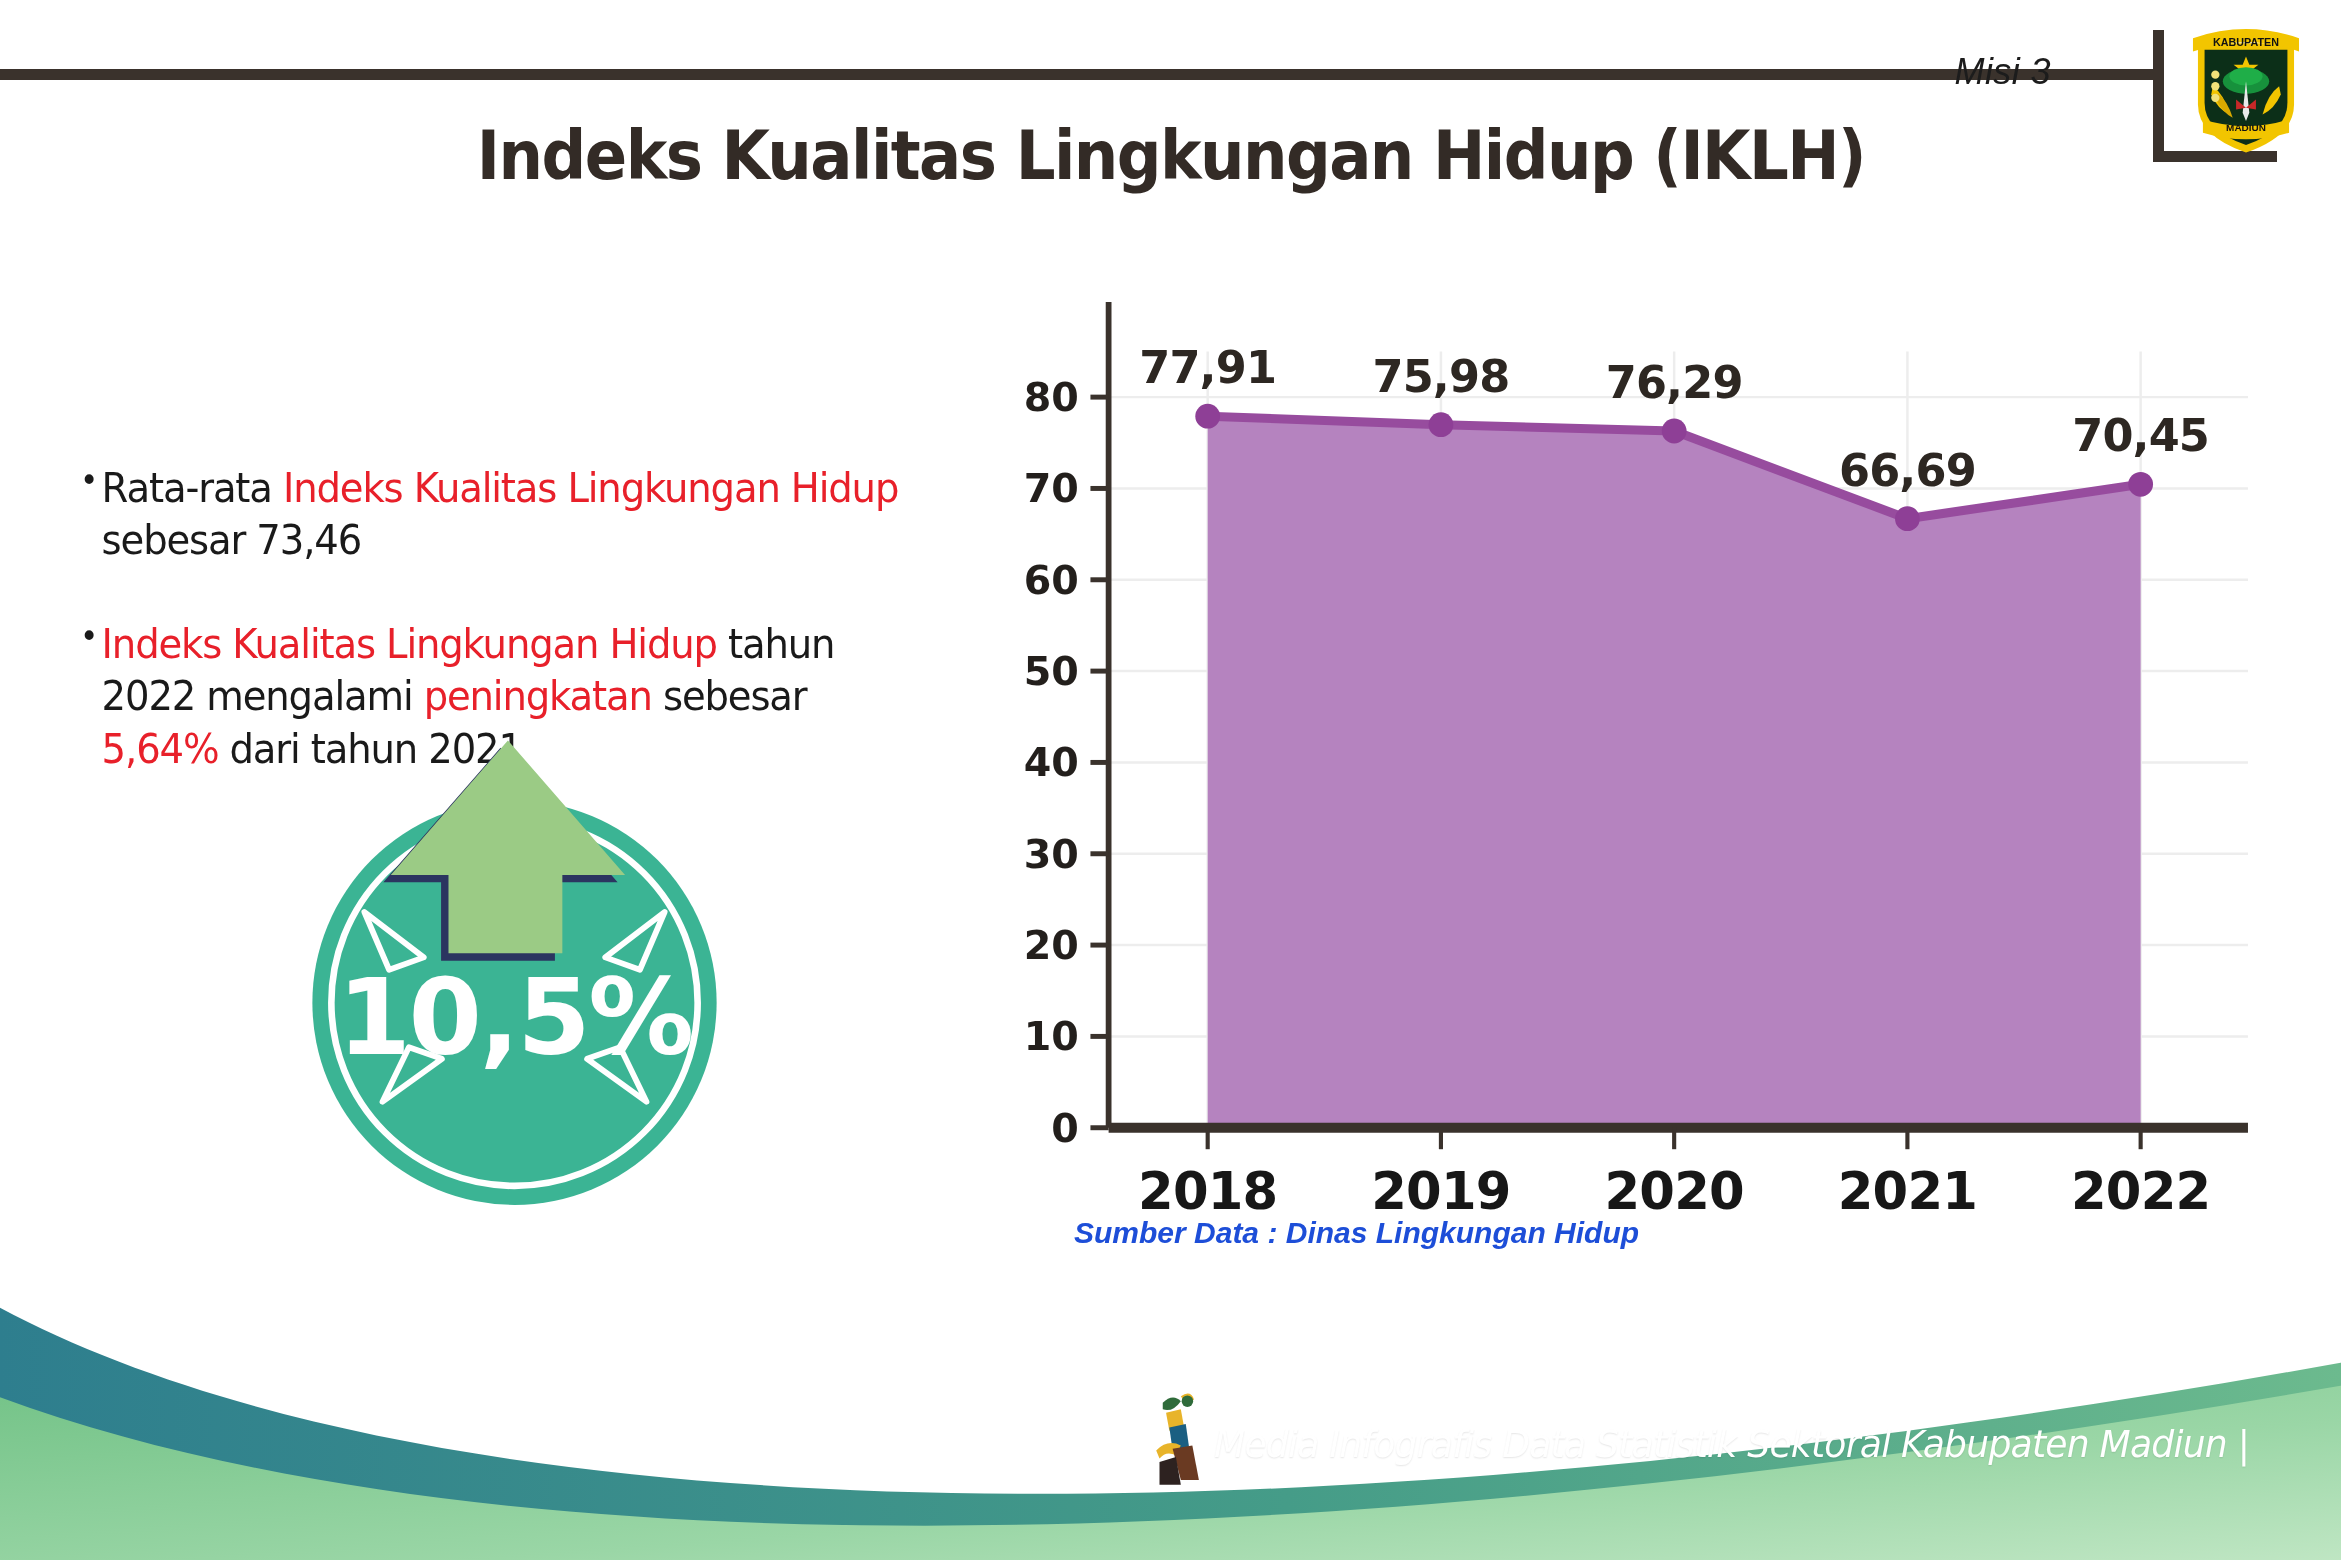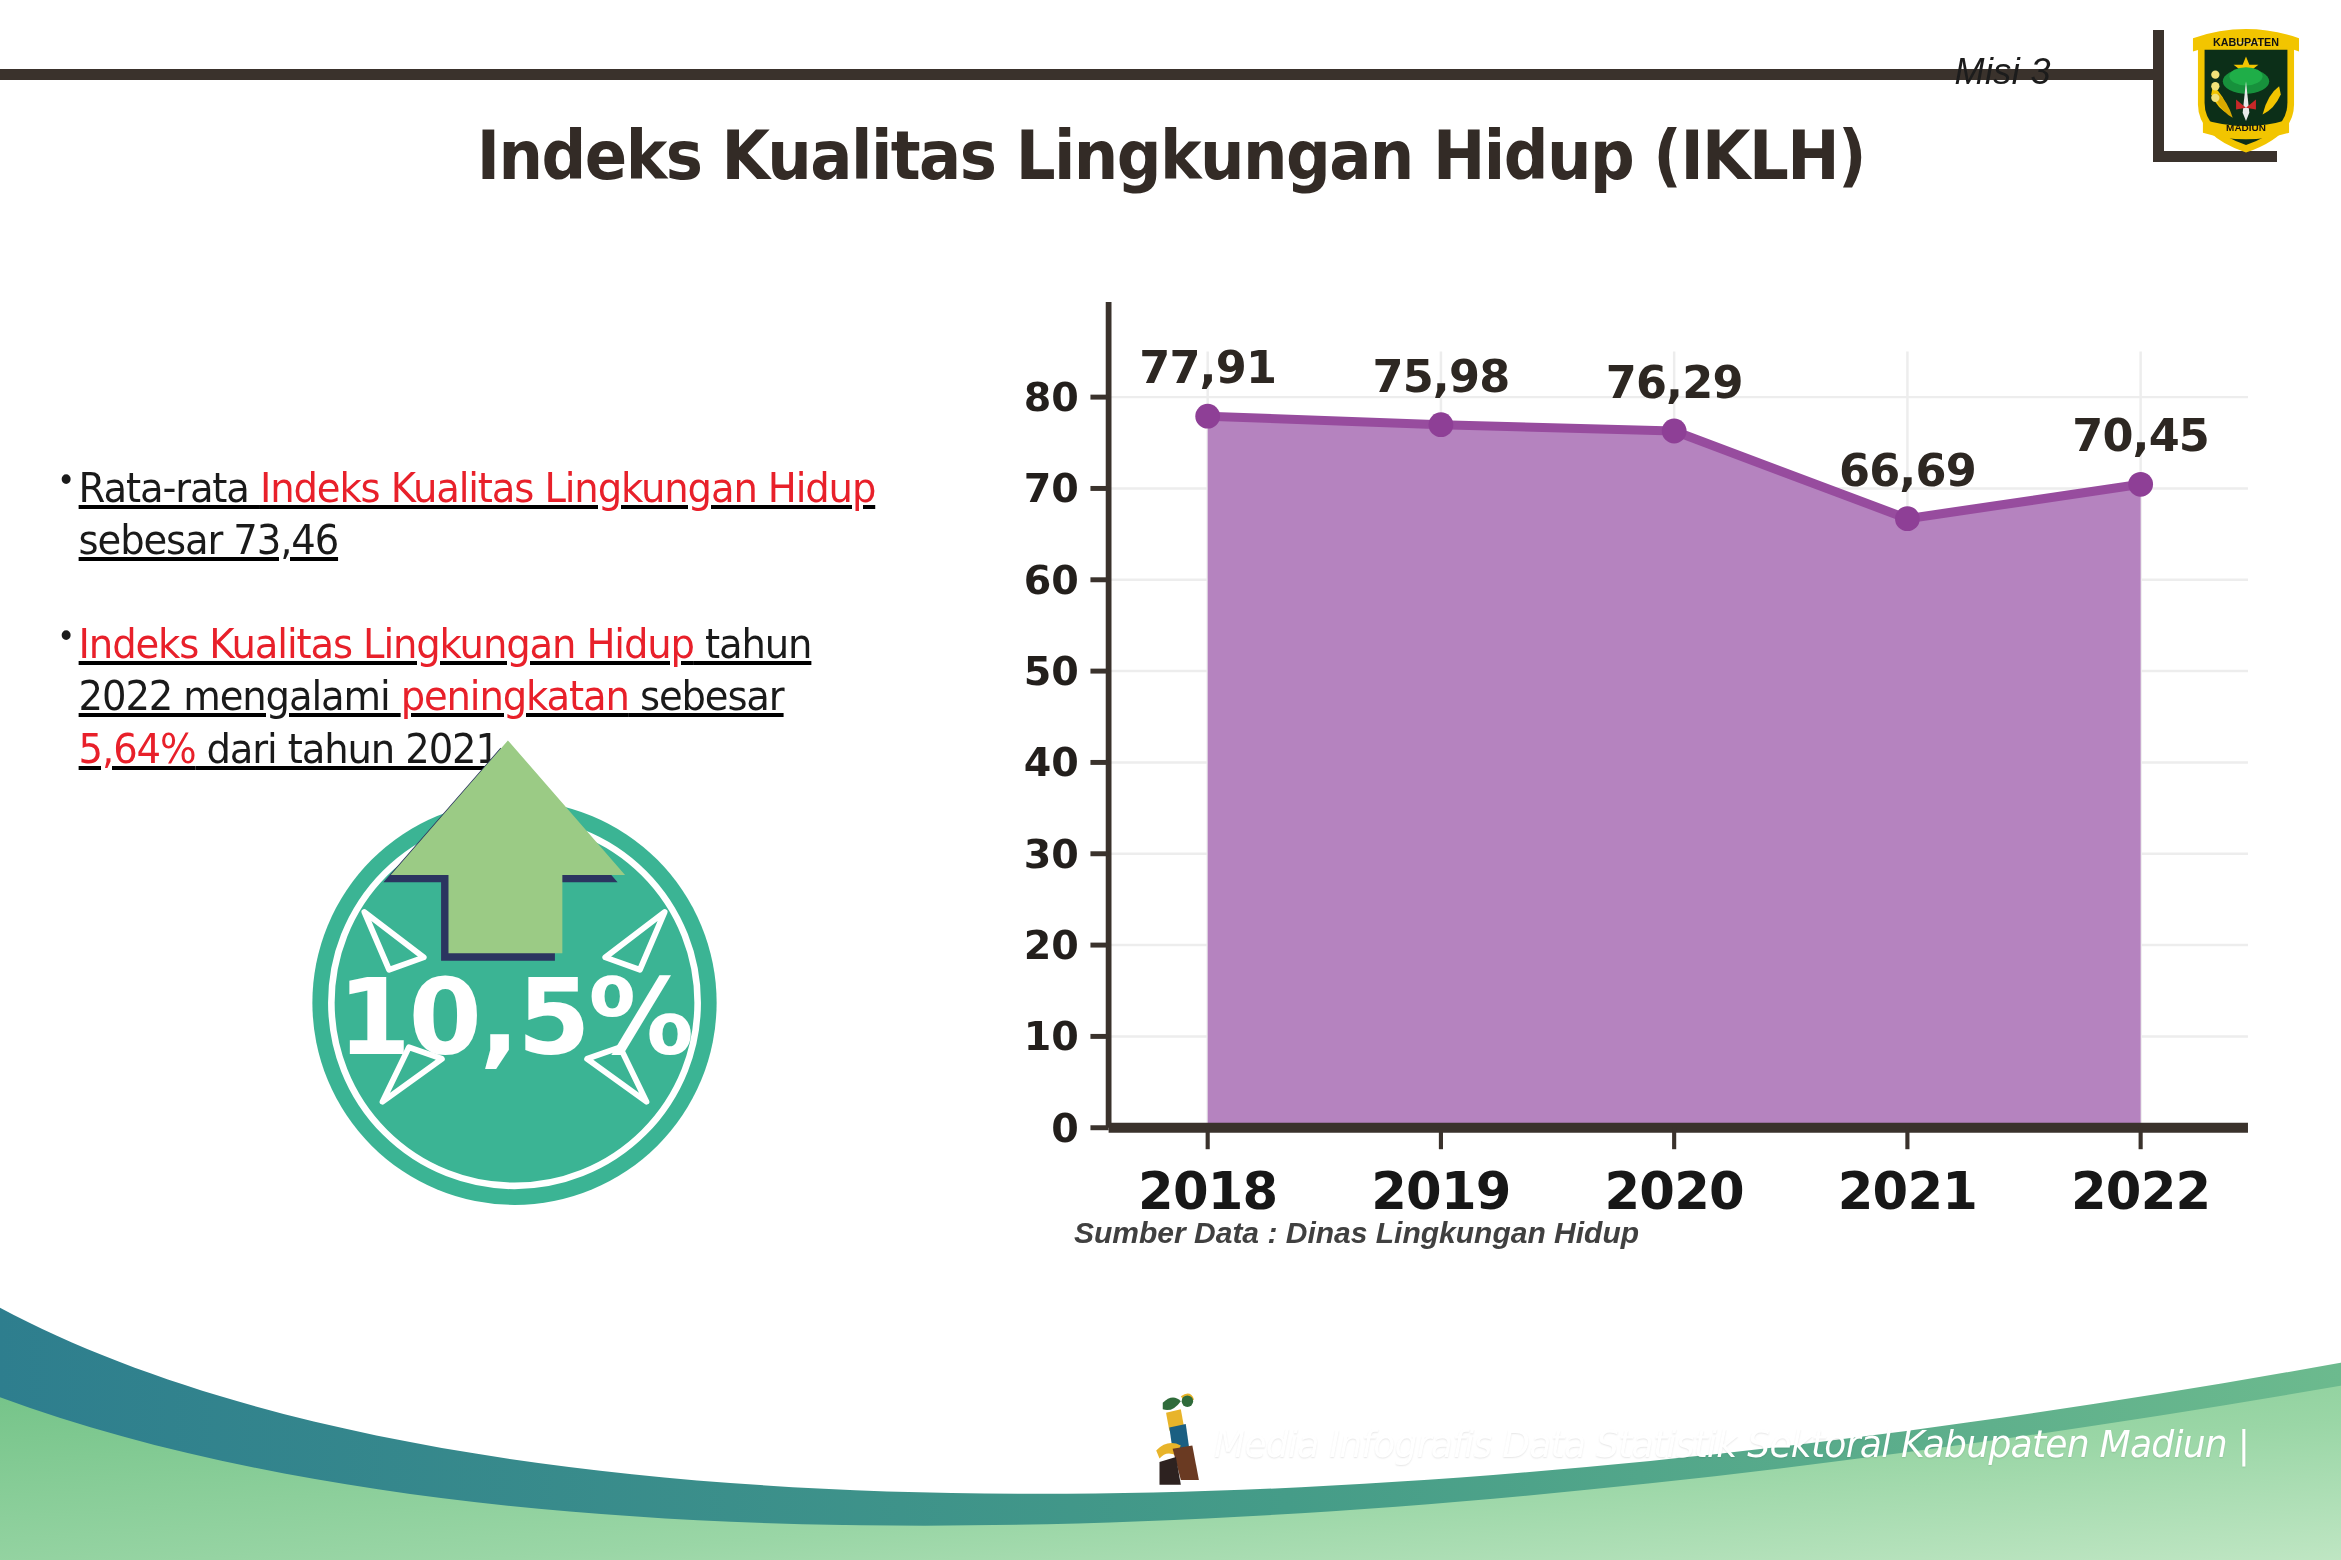--- a/index.html
+++ b/index.html
@@ -40,21 +40,21 @@
   
   #page-title {
     position:absolute; left:0; top:116px; width:2342px; text-align:center;
     font-family:"DejaVu Sans", sans-serif;
     font-weight:bold; font-size:68px; color:#332b26;
     letter-spacing:-1.7px;
     transform:scaleX(0.92);
   }
 
   
-  #bullets { position:absolute; left:57px; top:462px; width:875px;text-decoration:underline; }
+  #bullets { position:absolute; left:80px; top:462px; width:875px; }
   .bullet {
     position:relative; padding-left:23px; margin-bottom:51px;
     font-family:"DejaVu Sans", sans-serif;
     font-size:41px; line-height:1.28; color:#1a1a1a;
     letter-spacing:-1.2px;
     transform:scaleX(0.94); transform-origin:left top;
   }
   .bullet::before {
     content:"\2022"; position:absolute; left:0; top:-1.7px; font-size:33px; color:#1a1a1a;
   }
@@ -79,21 +79,21 @@
     font-family:"DejaVu Sans", sans-serif; font-weight:bold;
     font-size:62px; fill:#171717; text-anchor:middle; letter-spacing:-1px;
   }
   .pt-label {
     font-family:"DejaVu Sans", sans-serif; font-weight:bold;
     font-size:54px; fill:#2d2722; text-anchor:middle; letter-spacing:-1px;
   }
   #source-note {
     position:absolute; left:1074px; top:1216px;
     font-family:"Liberation Sans", sans-serif;
-    font-weight:bold; font-style:italic; font-size:30px; color:#404040;
+    font-weight:bold; font-style:italic; font-size:30px; color:#1d4ed8;
   }
 
   
   #footer { position:absolute; left:0; bottom:0; width:2342px; height:273px; }
   #footer svg { width:100%; height:100%; display:block; }
   #footer-text {
     position:absolute; left:1214px; bottom:95px;
     font-family:"DejaVu Sans", sans-serif;
     font-style:italic; font-size:38px; color:#ffffff; letter-spacing:-0.8px;
     transform:scaleX(0.95); transform-origin:left center;

